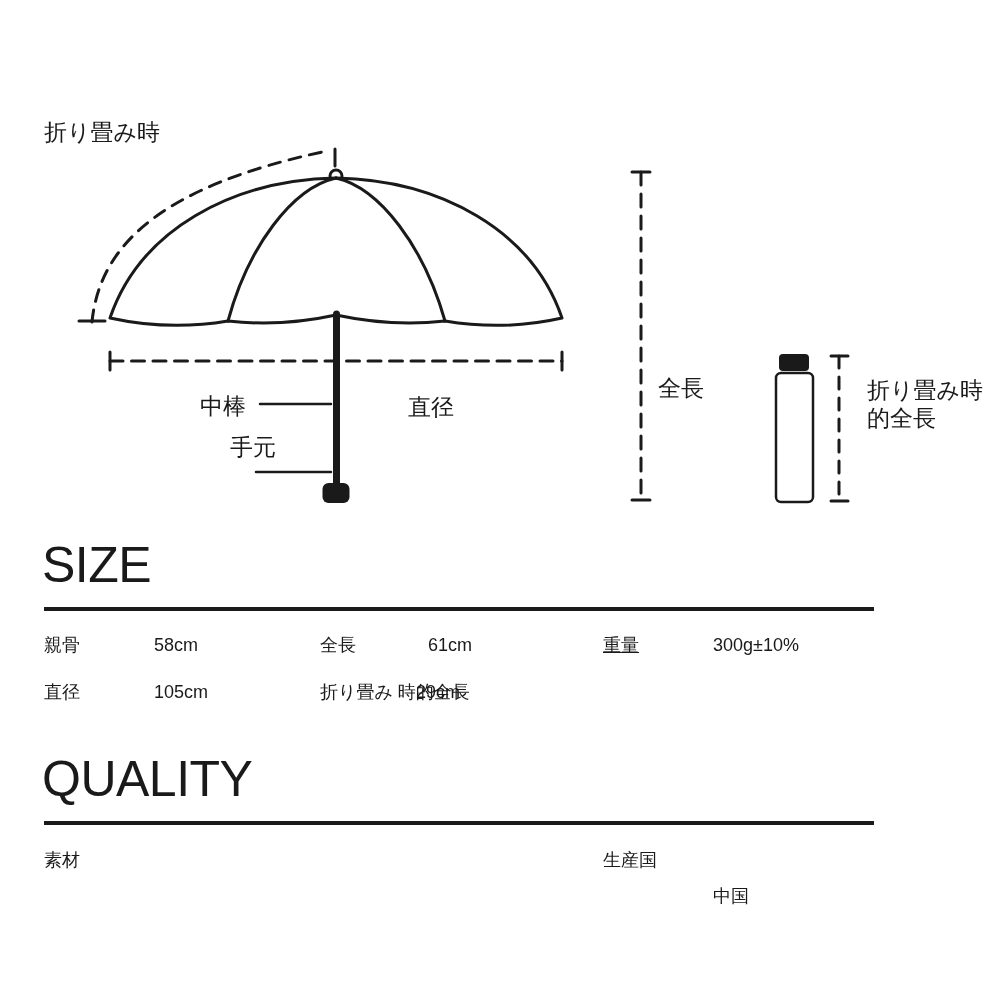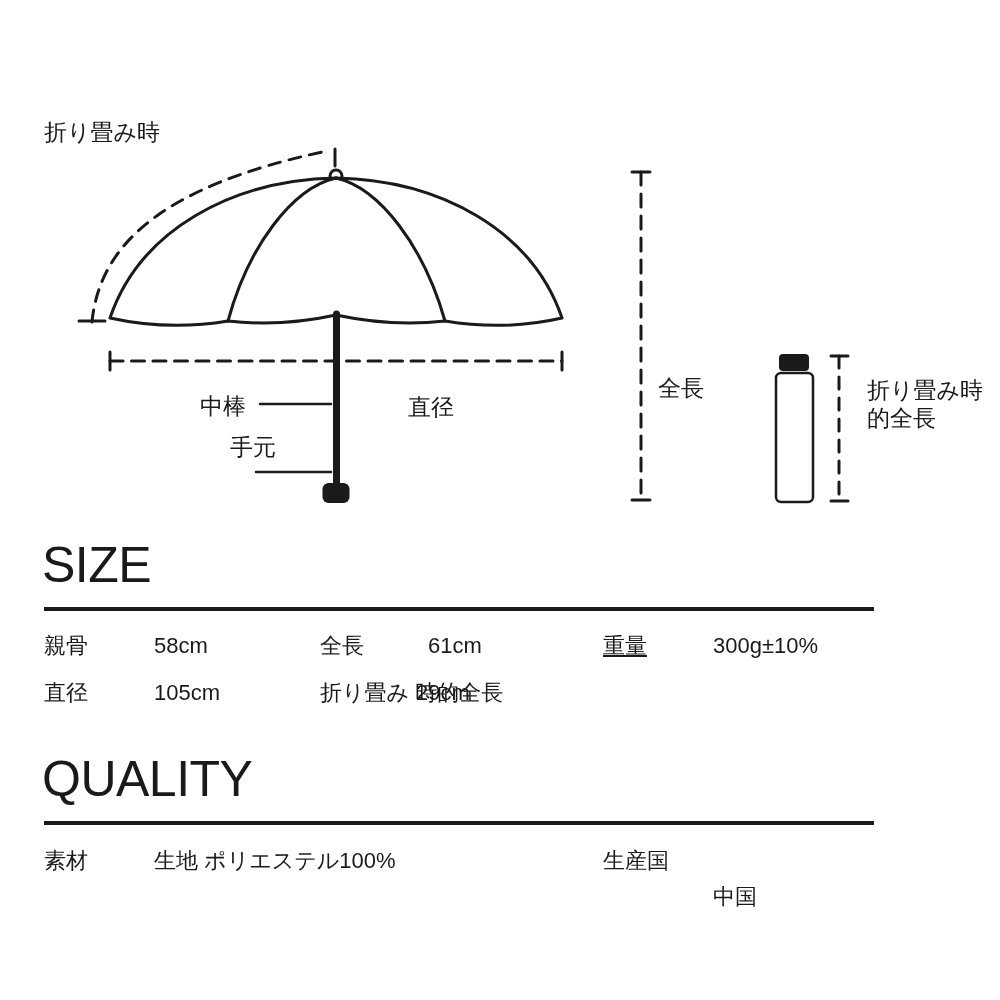--- a/index.html
+++ b/index.html
@@ -6,21 +6,21 @@
   body{
     width:1000px;height:1000px;background:#ffffff;position:relative;
     font-family:"Liberation Sans","DejaVu Sans",sans-serif;
     color:#1a1a1a;overflow:hidden;
   }
   .abs{position:absolute;}
   .diagram-label{font-size:23px;line-height:28px;white-space:nowrap;}
   .multiline{white-space:pre-line;}
   .section-heading{font-size:50px;line-height:38px;letter-spacing:-0.5px;font-weight:500;}
   .divider{height:4px;background:#1a1a1a;}
-  .spec{font-size:22px;line-height:27px;white-space:nowrap;}
+  .spec{font-size:18px;line-height:27px;white-space:nowrap;}
 </style>
 </head>
 <body>
 
 <div class="abs" style="left:0;top:0;width:1000px;height:540px;">
   <svg width="1000" height="540" viewBox="0 0 1000 540" fill="none" stroke="#1a1a1a" stroke-width="3" stroke-linecap="round" stroke-linejoin="round">
 
     <path d="M 92 322 C 100 240 170 185 322 152" stroke-dasharray="12 9"></path>
     <line x1="79" y1="321" x2="105" y2="321"></line>
     <line x1="335" y1="149" x2="335" y2="166"></line>
@@ -80,16 +80,15 @@
   <div class="abs spec multiline" style="left:320px;top:139px;">折り畳み
 時的全長</div>
   <div class="abs spec" style="left:416px;top:139px;">29cm</div>
 </div>
 
 <div class="abs" style="left:0;top:756px;width:1000px;height:180px;">
   <div class="abs section-heading" style="left:42px;top:4px;">QUALITY</div>
   <div class="abs divider" style="left:44px;top:65px;width:830px;"></div>
 
   <div class="abs spec" style="left:44px;top:91px;">素材</div>
-  <div class="abs spec" style="left:154px;top:91px;">生地  ポリエステル100%</div>
   <div class="abs spec" style="left:603px;top:91px;">生産国</div>
   <div class="abs spec" style="left:713px;top:91px;margin-top:36px;">中国</div>
 </div>
 
 </body></html>

